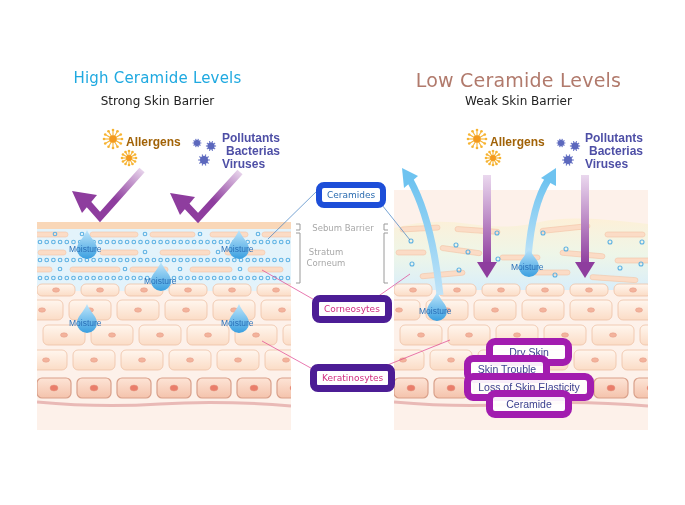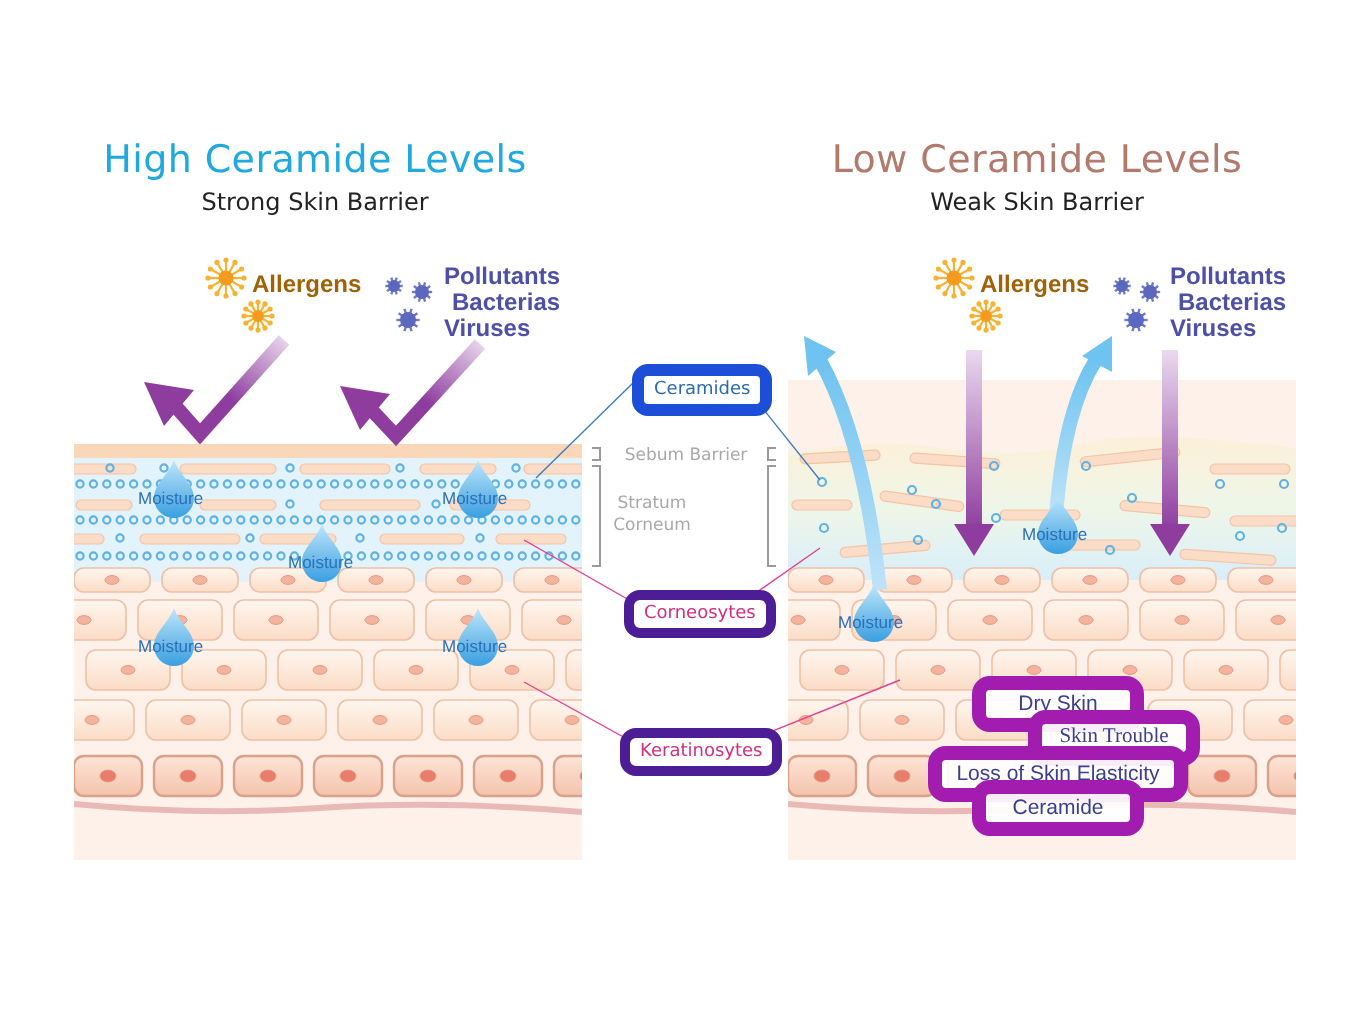--- a/index.html
+++ b/index.html
@@ -1,27 +1,27 @@
 <!DOCTYPE html>
 <html><head>
 <meta charset="utf-8">
 <style>
   html, body { margin: 0; padding: 0; background: #ffffff; }
   body { width: 685px; height: 505px; position: relative; overflow: hidden; font-family: "DejaVu Sans", sans-serif; }
   .abs { position: absolute; }
-  .title-left { left: 0; width: 315px; top: 69px; text-align: center; font-size: 19px; color: #1fa9e0; letter-spacing: 0.2px; }
+  .title-left { left: 0; width: 315px; top: 69px; text-align: center; font-size: 15px; color: #1fa9e0; letter-spacing: 0.2px; }
   .title-right { left: 352px; width: 333px; top: 69px; text-align: center; font-size: 19px; color: #b17a6c; letter-spacing: 0.2px; }
   .sub { font-size: 12px; color: #222; text-align: center; }
   .sub-left { left: 0; width: 315px; top: 94px; }
   .sub-right { left: 352px; width: 333px; top: 94px; }
   .agent { font-family: "Liberation Sans", sans-serif; font-weight: bold; font-size: 12px; color: #a16207; }
   .agent2 { font-family: "Liberation Sans", sans-serif; font-weight: bold; font-size: 12px; color: #4e4fa6; line-height: 13px; }
   .callout { font-size: 9px; border-radius: 8px; padding: 2px 5px; background: #fff; white-space: nowrap; }
   .callout.blue { color: #2a6bb0; border: 6px solid #1d4ed8; }
-  .callout.pink { color: #d02e80; border: 5px solid #4c1d95; }
+  .callout.pink { color: #d02e80; border: 7px solid #4c1d95; }
   .layer-label { font-size: 8.5px; color: #a8a8a8; text-align: center; }
   .effect { font-family: "Liberation Sans", sans-serif; font-size: 10.5px; color: #3a3f8f; border: 7px solid #a21caf; border-radius: 9px; background: rgba(255,255,255,0.92); text-align: center; height: 14px; line-height: 14px; }
   .moist-label { font-family: "Liberation Sans", sans-serif; font-size: 8.5px; color: #2a70b8; }
 </style>
 </head>
 <body>
 
 <div class="abs title-left">High Ceramide Levels</div>
 <div class="abs sub sub-left">Strong Skin Barrier</div>
 <div class="abs title-right">Low Ceramide Levels</div>
@@ -652,15 +652,15 @@
 
 <div class="abs moist-label" style="left:69px;top:244px;">Moisture</div>
 <div class="abs moist-label" style="left:221px;top:244px;">Moisture</div>
 <div class="abs moist-label" style="left:144px;top:276px;">Moisture</div>
 <div class="abs moist-label" style="left:69px;top:318px;">Moisture</div>
 <div class="abs moist-label" style="left:221px;top:318px;">Moisture</div>
 <div class="abs moist-label" style="left:511px;top:262px;">Moisture</div>
 <div class="abs moist-label" style="left:419px;top:306px;">Moisture</div>
 
 <div class="abs effect" style="left:486px;top:338px;width:72px;">Dry Skin</div>
-<div class="abs effect" style="left:514px;top:355px;width:72px;font-family:Liberation Serif, serif;">Skin Trouble</div>
+<div class="abs effect" style="left:464px;top:355px;width:72px;">Skin Trouble</div>
 <div class="abs effect" style="left:464px;top:373px;width:116px;">Loss of Skin Elasticity</div>
 <div class="abs effect" style="left:486px;top:390px;width:72px;">Ceramide</div>
 
 </body></html>

